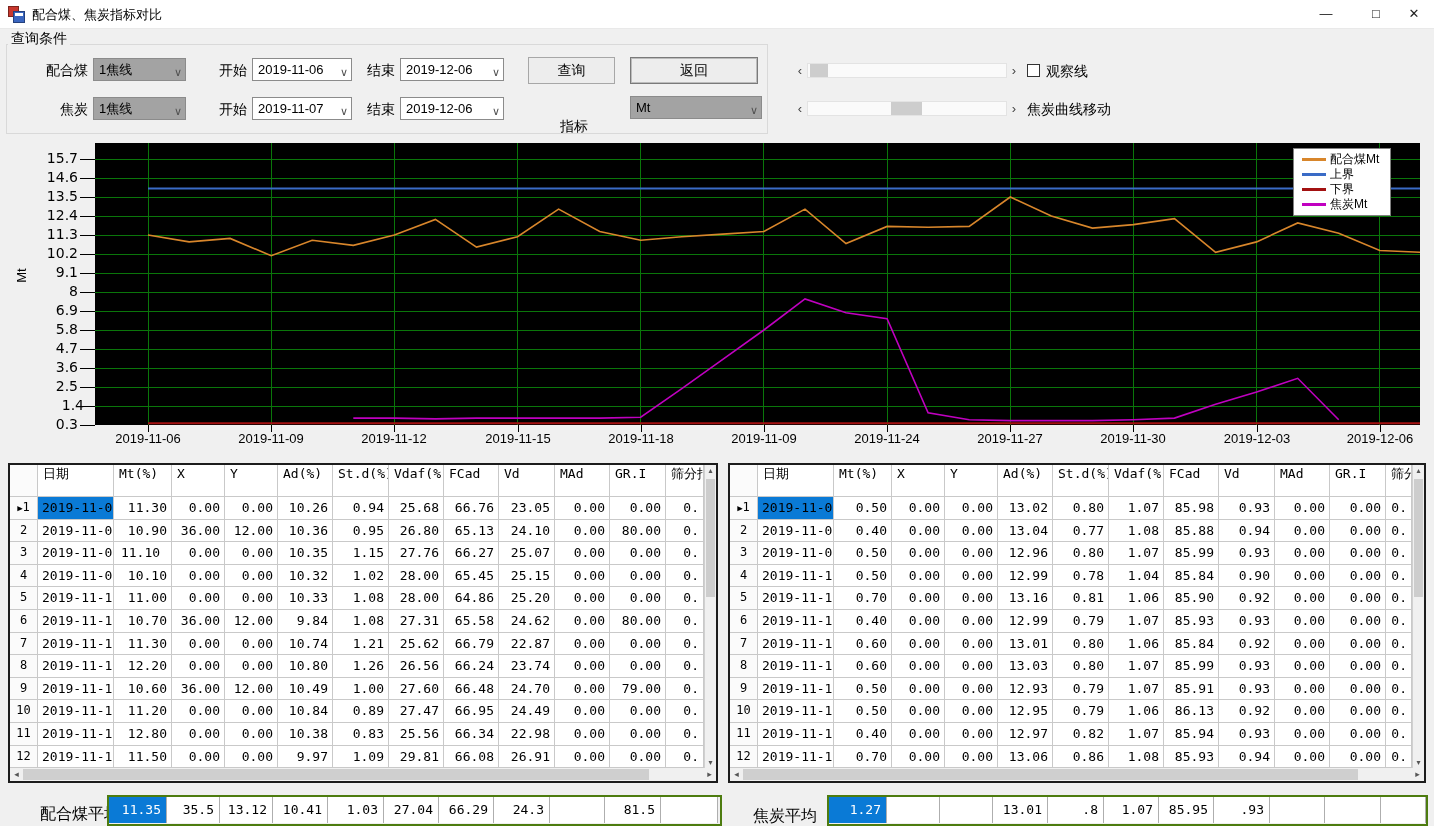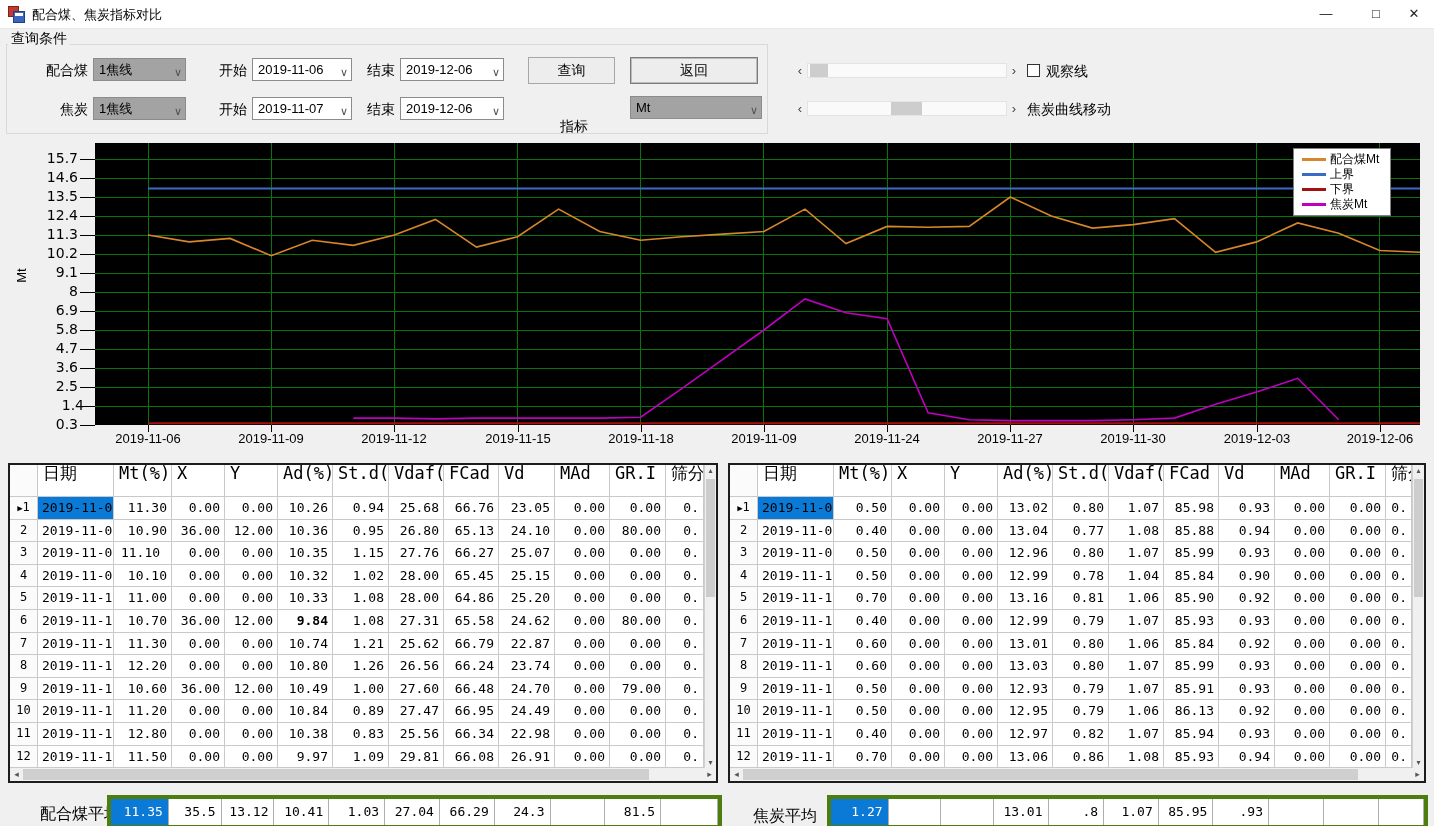--- a/index.html
+++ b/index.html
@@ -41,36 +41,36 @@
   .xtickmark{position:absolute;width:1px;height:7px;background:#000;top:425px;}
   .legend{position:absolute;left:1293px;top:148px;width:98px;box-sizing:border-box;background:#fff;border:1px solid #808080;padding:3px 0 3px 8px;}
   .legitem{display:flex;align-items:center;height:15px;}
   .legline{width:24px;height:3px;margin-right:4px;}
   .legtext{font-size:12px;white-space:nowrap;}
   
   .grid{position:absolute;box-sizing:border-box;border:2px solid #1c1c1c;background:#fff;}
   .grow{display:flex;}
   .gcell{box-sizing:border-box;border-right:1px solid #c9c9c9;border-bottom:1px solid #c9c9c9;overflow:hidden;
          font-family:"DejaVu Sans Mono","Liberation Mono",monospace;font-size:13px;white-space:nowrap;}
-  .ghead .gcell{height:32px;line-height:15px;padding:1px 0 0 5px;font-size:17px;}
+  .ghead .gcell{height:32px;line-height:15px;padding:1px 0 0 5px;font-size:13px;}
   .gbody .gcell{height:22.6px;line-height:21px;}
   .rowhdr{background:#fbfbfb;text-align:center;font-size:12px;}
   .cdate{padding-left:4px;text-align:left;}
   .cnum{padding-right:4px;text-align:right;}
   .sel{background:#0a7ad6;}
   .vsb{position:absolute;top:0;right:0;width:12px;background:#f0f0f0;border-left:1px solid #d0d0d0;box-sizing:border-box;}
   .vsb .va{position:absolute;left:0;width:11px;text-align:center;font-size:8px;color:#555;}
   .vsb .vthumb{position:absolute;left:1px;width:9px;background:#cdcdcd;}
   .tblhsb{position:absolute;left:0;right:0;bottom:0;height:13px;background:#f0f0f0;display:flex;align-items:center;}
   .tblhsb .sbarr{width:13px;text-align:center;font-size:9px;color:#555;line-height:13px;}
   .tblhsb .trk{position:relative;flex:1;height:13px;}
   .tblhsb .thm{position:absolute;top:1px;height:11px;background:#cfcfcf;}
   
   .sumlabel{position:absolute;font-size:16px;}
-  .sumstrip{position:absolute;box-sizing:border-box;border:4px solid #4d7c0f;display:flex;background:#f0f0f0;}
+  .sumstrip{position:absolute;box-sizing:border-box;border:2px solid #4d7c0f;display:flex;background:#f0f0f0;}
   .sumcell{box-sizing:border-box;height:26px;background:#fff;border-right:1px solid #aeaeae;
            font-family:"DejaVu Sans Mono","Liberation Mono",monospace;font-size:13px;line-height:25px;
            text-align:right;padding-right:5px;overflow:hidden;}
   .sumcell.blue{background:#0a7ad6;color:#fff;}
 </style>
 </head>
 <body>
 
 <div class="titlebar">
   <div class="appicon">
@@ -347,21 +347,21 @@
         <div class="gcell cnum" style="width:55px;">0.00</div>
         <div class="gcell cnum" style="width:56px;">0.00</div>
         <div class="gcell cnum" style="width:38px;">0.</div>
       </div>
       <div class="grow">
         <div class="gcell rowhdr" style="width:28px;">6</div>
         <div class="gcell cdate" style="width:76px;">2019-11-11</div>
         <div class="gcell cnum" style="width:58px;">10.70</div>
         <div class="gcell cnum" style="width:53px;">36.00</div>
         <div class="gcell cnum" style="width:53px;">12.00</div>
-        <div class="gcell cnum" style="width:55px;font-weight:bold;">9.84</div>
+        <div class="gcell cnum" style="width:55px;">9.84</div>
         <div class="gcell cnum" style="width:56px;">1.08</div>
         <div class="gcell cnum" style="width:55px;">27.31</div>
         <div class="gcell cnum" style="width:55px;">65.58</div>
         <div class="gcell cnum" style="width:56px;">24.62</div>
         <div class="gcell cnum" style="width:55px;">0.00</div>
         <div class="gcell cnum" style="width:56px;">80.00</div>
         <div class="gcell cnum" style="width:38px;">0.</div>
       </div>
       <div class="grow">
         <div class="gcell rowhdr" style="width:28px;">7</div>

